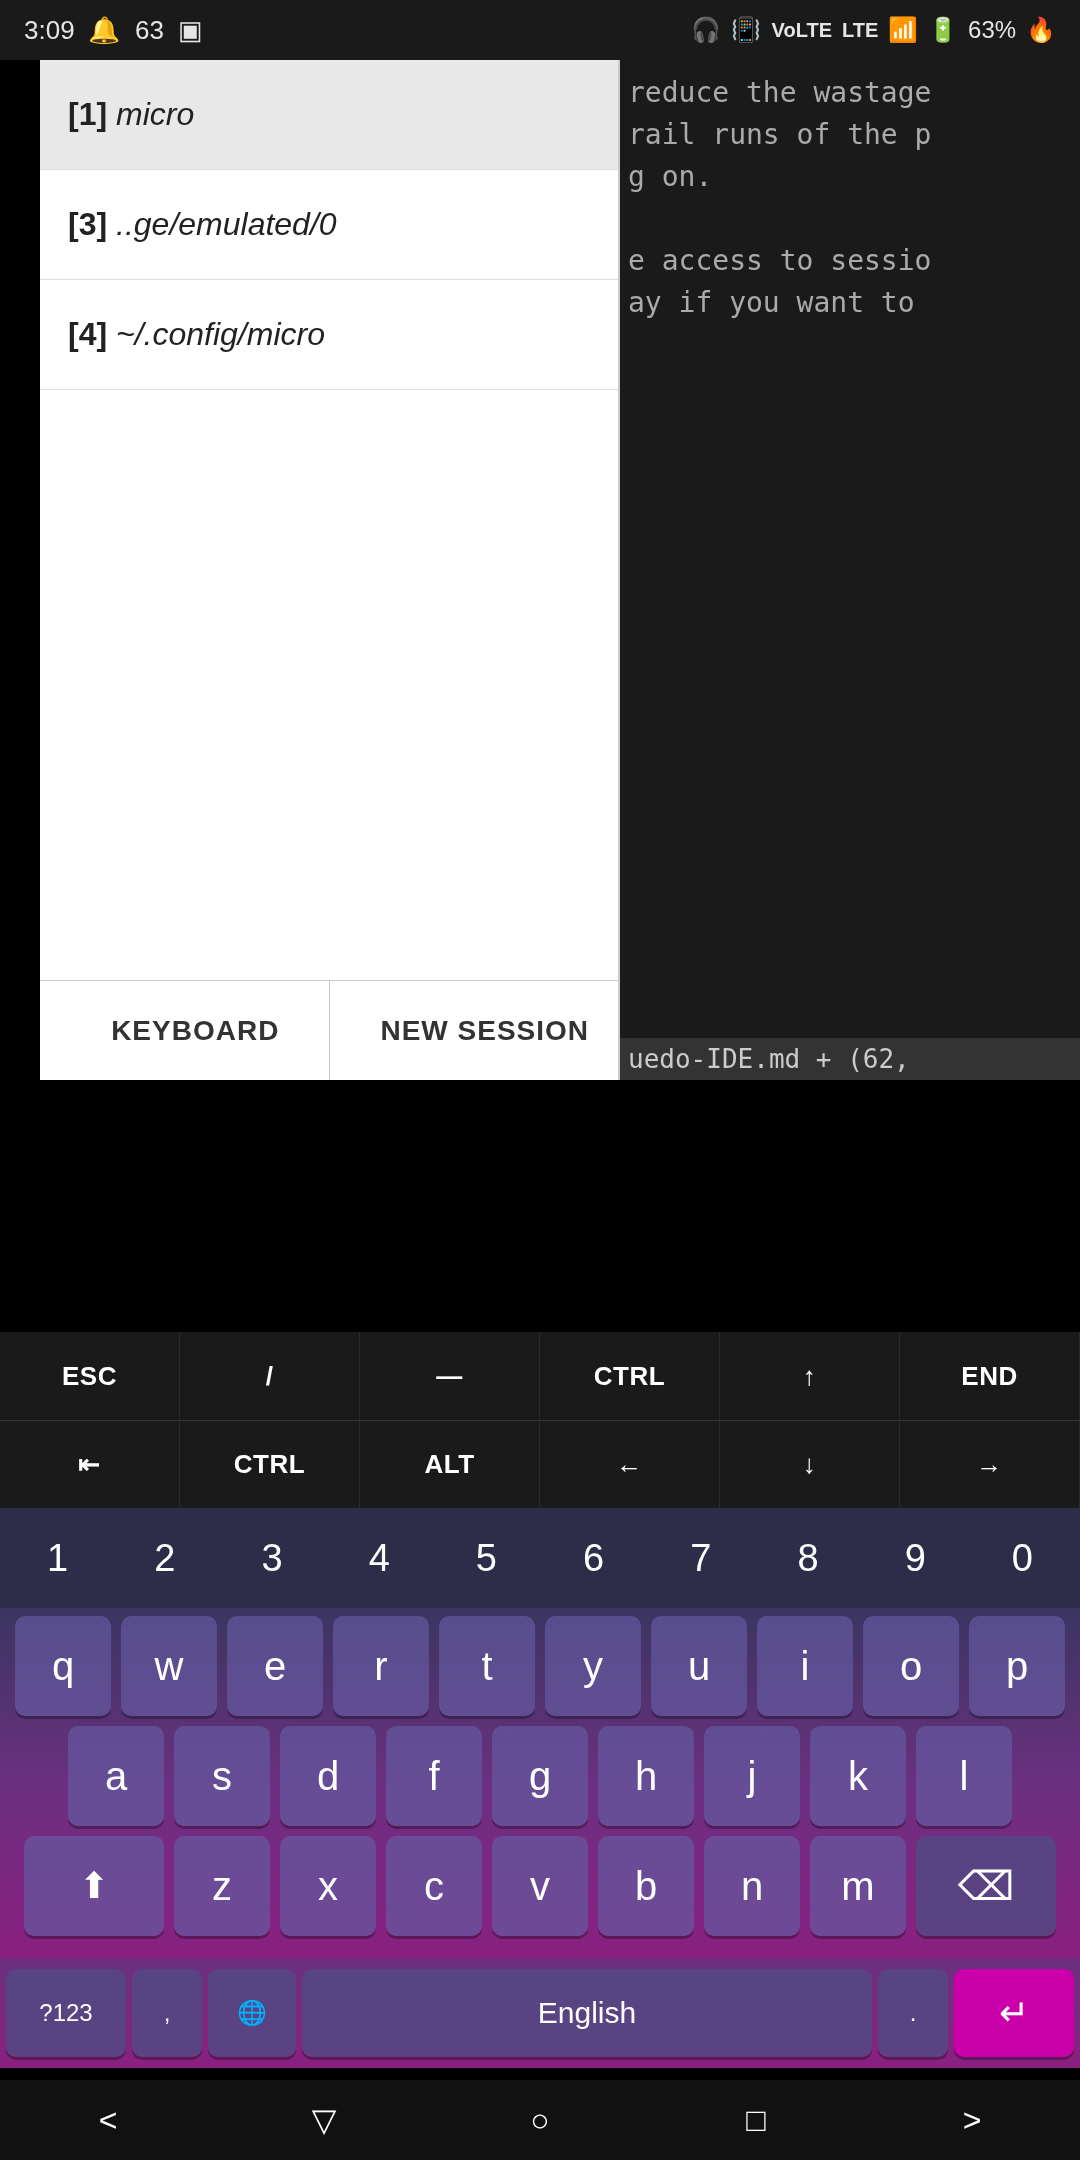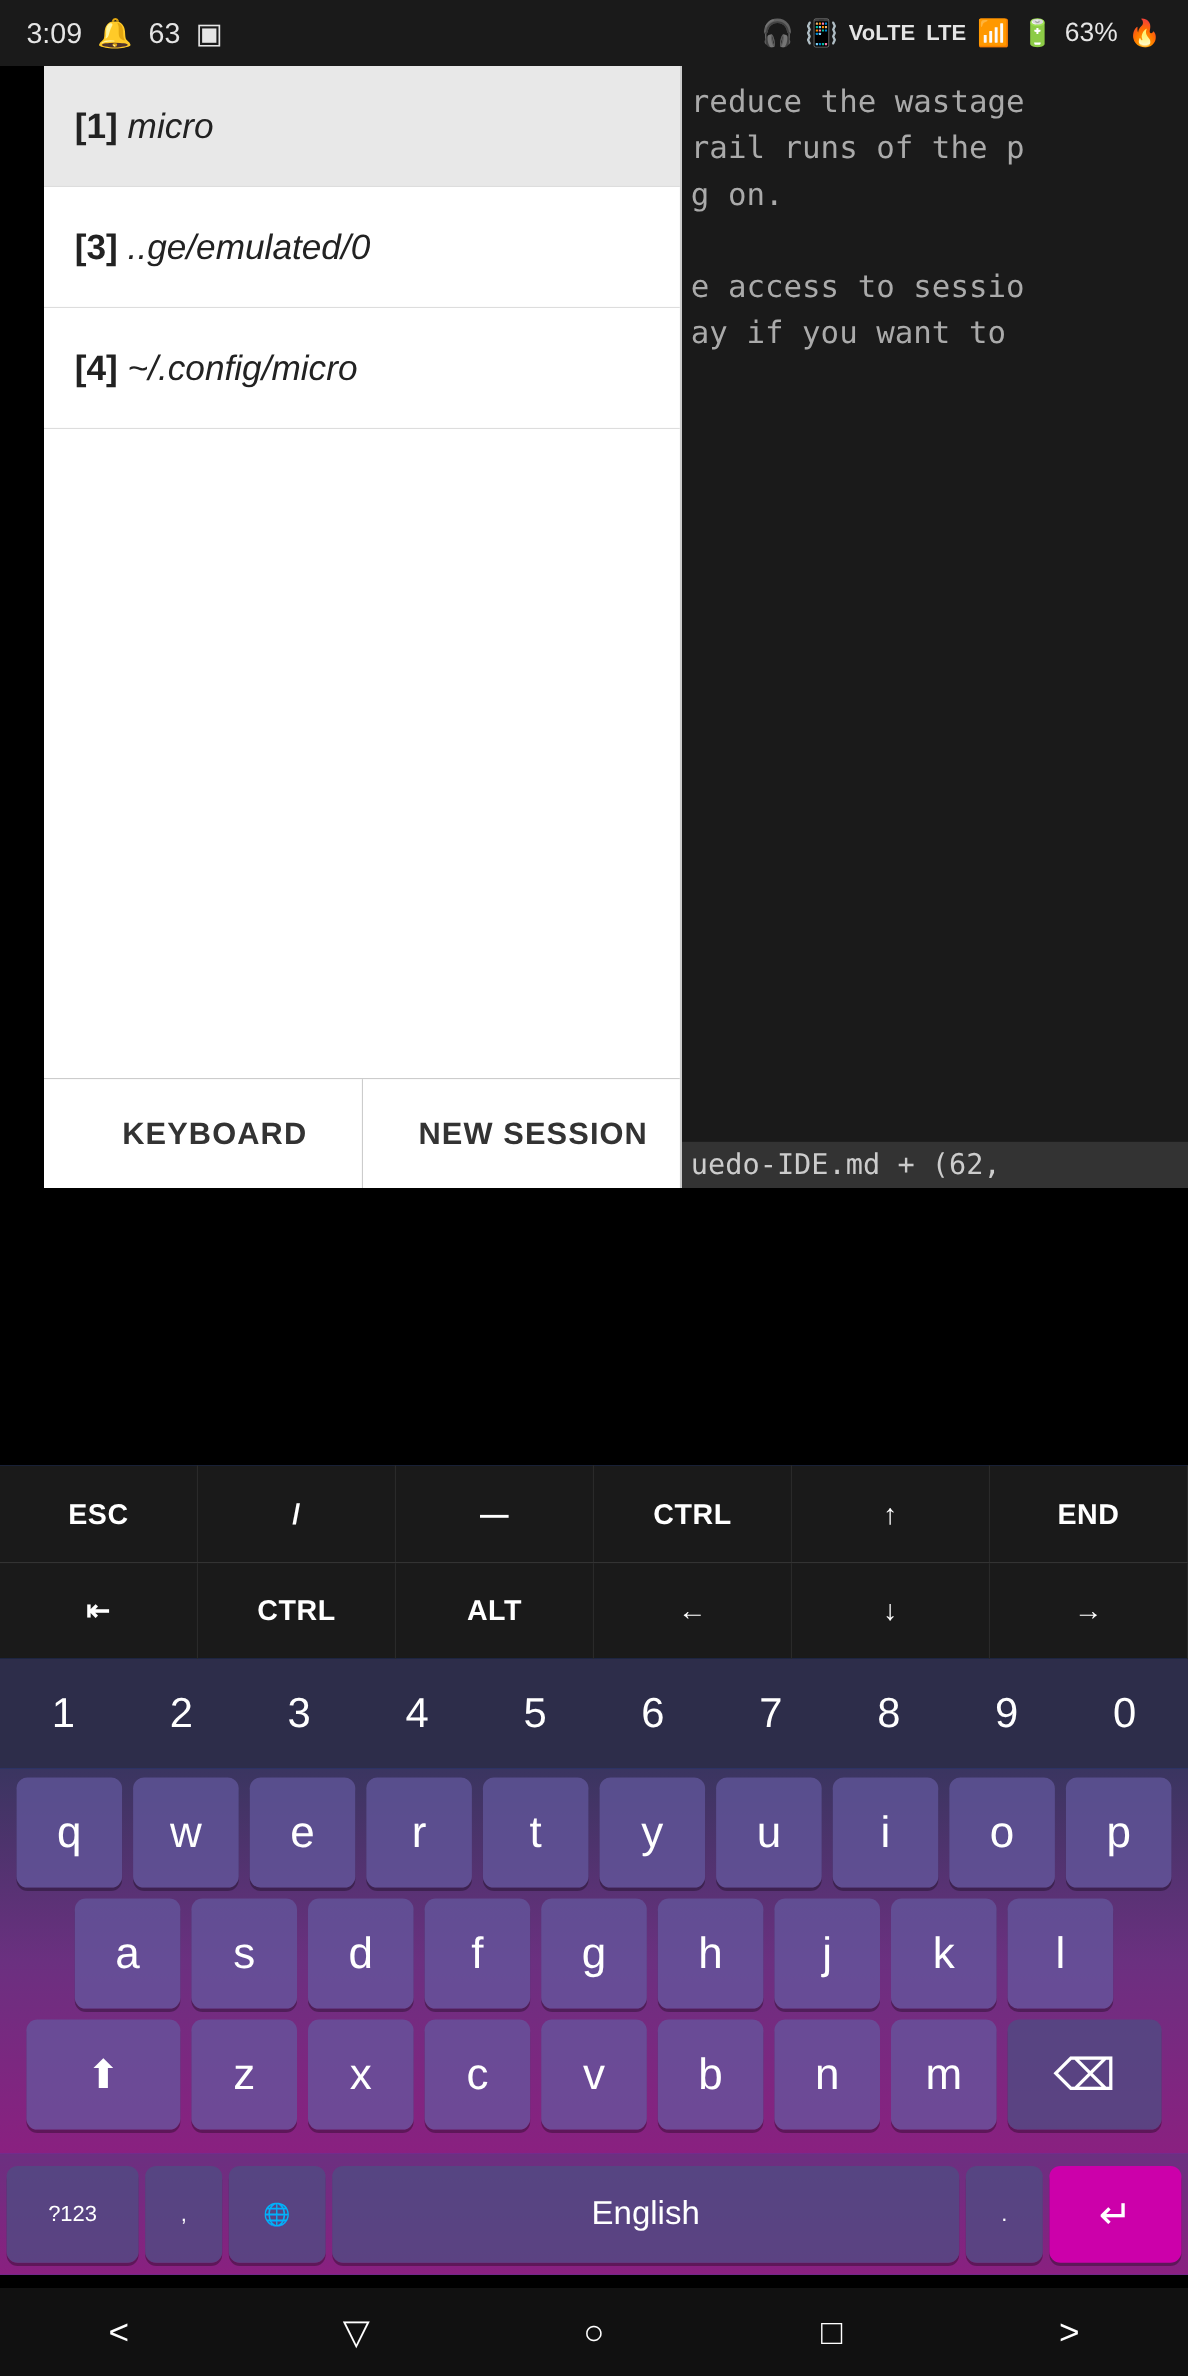--- a/index.html
+++ b/index.html
@@ -216,21 +216,21 @@
     }
     .kbd-sym-key {
       background: rgba(80, 75, 130, 0.8);
       border-radius: 10px;
       height: 88px;
       width: 120px;
       display: flex;
       align-items: center;
       justify-content: center;
       color: #fff;
-      font-size: 20px;
+      font-size: 24px;
       cursor: pointer;
       box-shadow: 0 3px 0 rgba(0,0,0,0.3);
     }
     .kbd-sym-key.comma {
       width: 70px;
     }
     .kbd-sym-key.globe {
       width: 88px;
     }
     .kbd-space-key {

